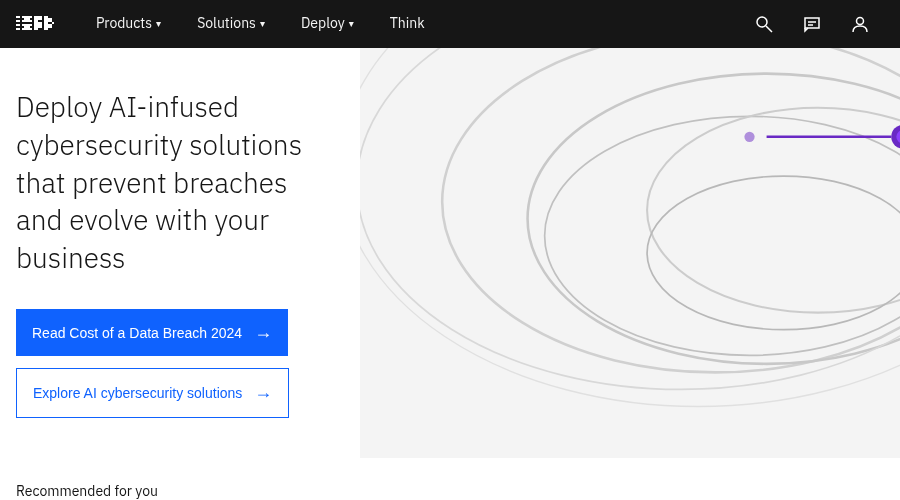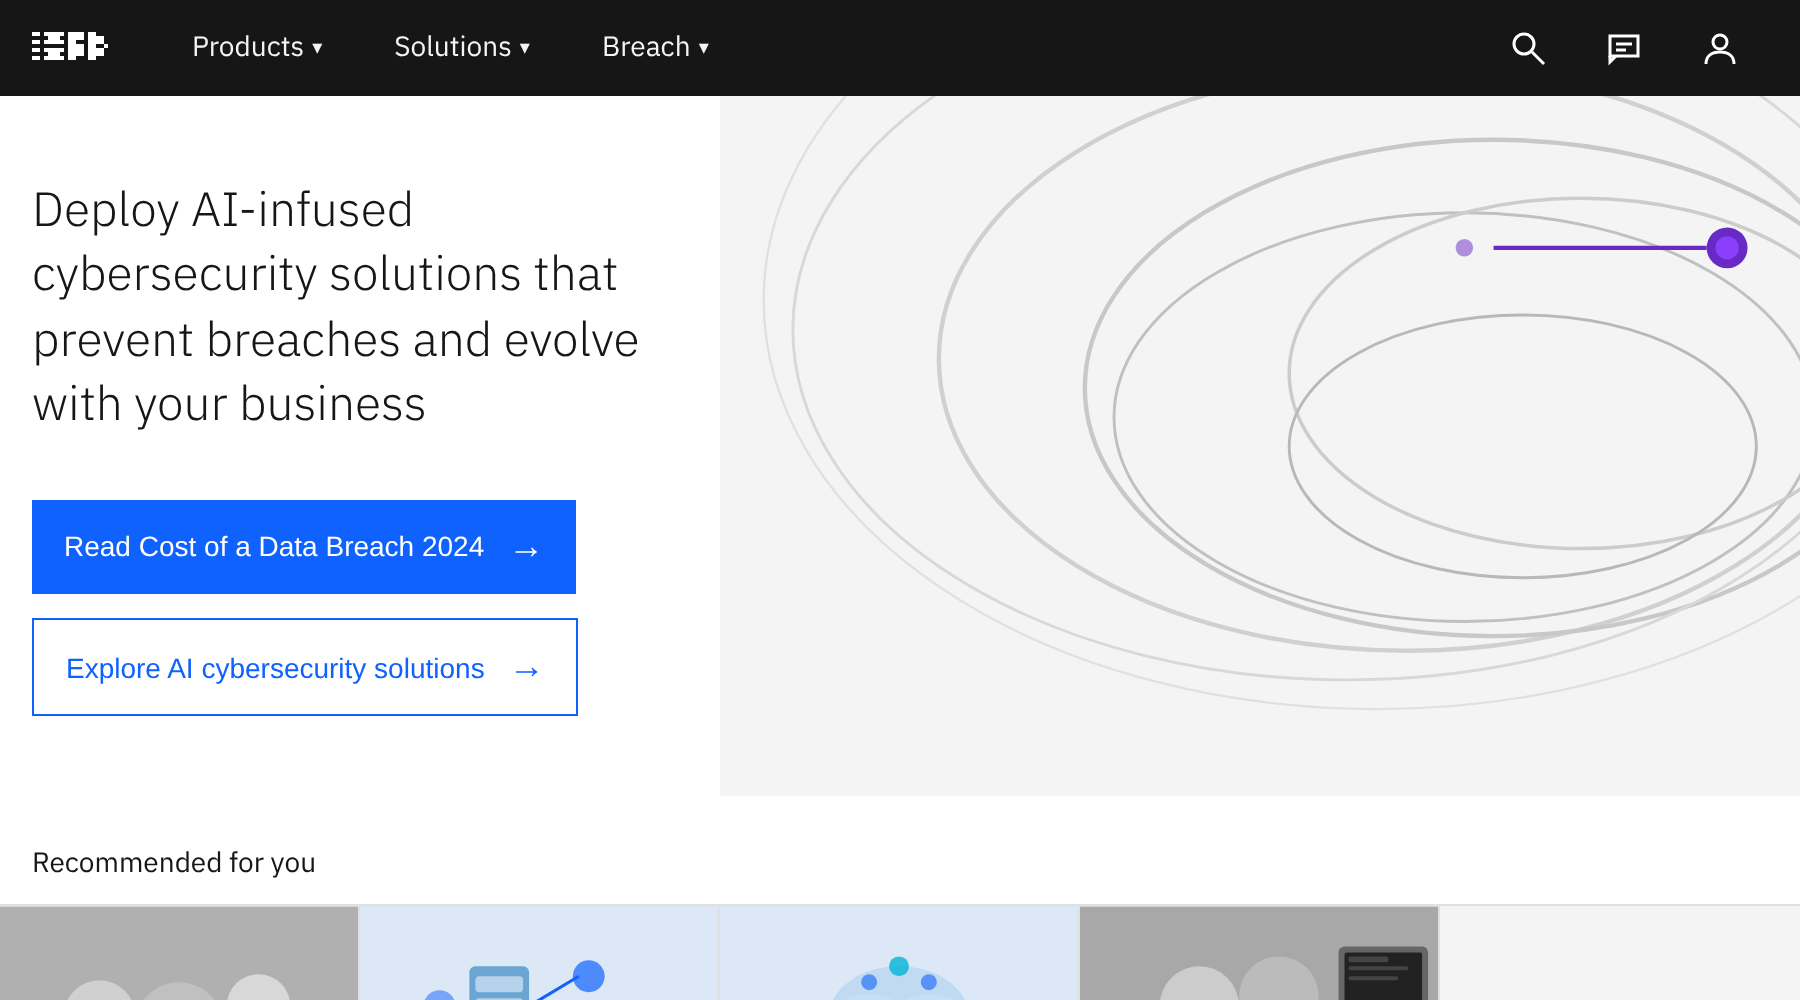--- a/index.html
+++ b/index.html
@@ -34,21 +34,21 @@
     
     .hero {
       display: flex; position: relative; background: #fff;
       min-height: 240px; overflow: hidden;
     }
     .hero-content {
       padding: 40px 16px 40px 16px; flex: 0 0 360px; z-index: 2;
       display: flex; flex-direction: column; justify-content: center;
     }
     .hero-title {
-      font-size: 24px; font-weight: 300; line-height: 1.35;
+      font-size: 28px; font-weight: 300; line-height: 1.35;
       color: #161616; margin-bottom: 32px; max-width: 320px;
     }
     .hero-buttons { display: flex; gap: 12px; flex-wrap: wrap; }
     .btn-primary {
       background: #0f62fe; color: #fff; border: none;
       padding: 12px 16px 12px 16px; font-size: 14px; cursor: pointer;
       display: flex; align-items: center; gap: 12px; min-width: 160px;
       text-align: right; line-height: 1.3;
     }
     .btn-secondary {
@@ -127,22 +127,25 @@
   <div class="nav-links">
     <div class="nav-item">
       <span>Products</span>
       <span class="chevron">▾</span>
     </div>
     <div class="nav-item">
       <span>Solutions</span>
       <span class="chevron">▾</span>
     </div>
     <div class="nav-item">
-      <span>Breach</span>
+      <span>Deploy</span>
       <span class="chevron">▾</span>
+    </div>
+    <div class="nav-item">
+      <span>Think</span>
     </div>
   </div>
   <div class="nav-icons">
     <div class="nav-icon-btn">
       <svg width="20" height="20" viewBox="0 0 20 20" fill="white">
         <circle cx="8" cy="8" r="5" stroke="white" stroke-width="1.5" fill="none"></circle>
         <line x1="12" y1="12" x2="18" y2="18" stroke="white" stroke-width="1.5"></line>
       </svg>
     </div>
     <div class="nav-icon-btn">

